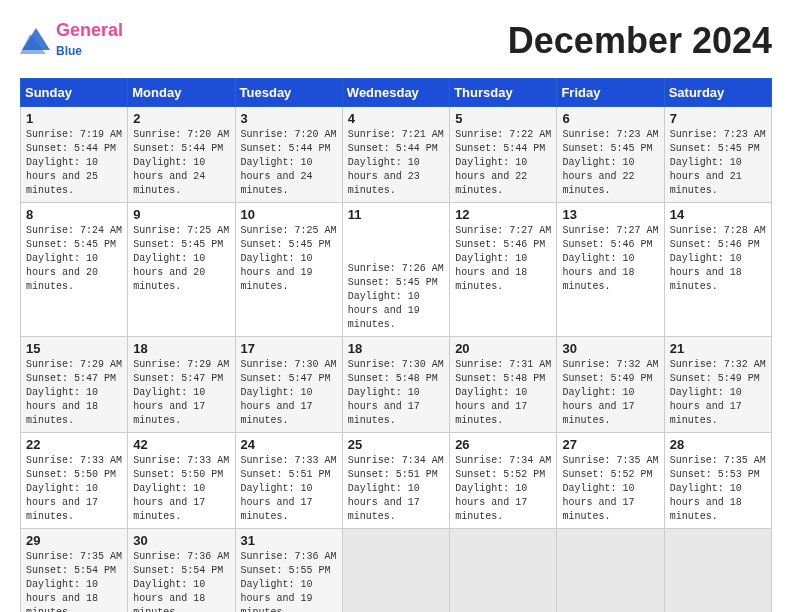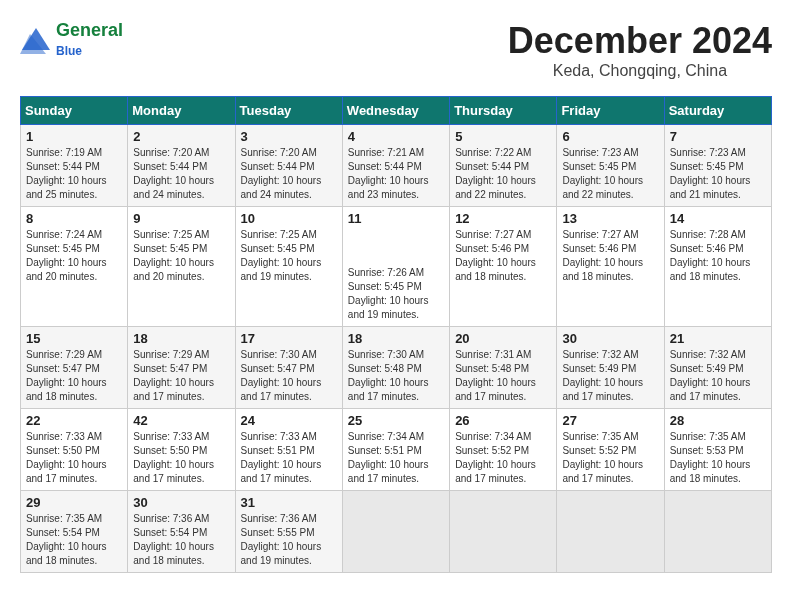--- a/index.html
+++ b/index.html
@@ -31,21 +31,21 @@
     }
     .location-title {
       font-size: 16px;
       color: #444;
     }
     table {
       width: 100%;
       border-collapse: collapse;
     }
     thead tr th {
-      background-color: #0f766e;
+      background-color: #1d4ed8;
       color: #fff;
       font-size: 13px;
       font-weight: bold;
       padding: 6px 4px;
       text-align: left;
       border: 1px solid #2563cc;
     }
     tbody tr td {
       vertical-align: top;
       border: 1px solid #ccc;
@@ -64,42 +64,42 @@
     .day-number {
       font-size: 13px;
       font-weight: bold;
       display: block;
       margin-bottom: 2px;
     }
     .day-detail {
       font-size: 10px;
       line-height: 1.4;
       color: #333;
+      font-family: Liberation Mono, monospace;
     }
     .empty-cell {
       background-color: #e8e8e8 !important;
     }
   </style>
 </head>
 <body>
 
 <div class="header-section">
   <div class="logo">
     <svg width="32" height="28" viewBox="0 0 32 28">
       <polygon points="16,2 30,24 2,24" fill="#2563cc" opacity="0.85"></polygon>
       <polygon points="10,8 26,28 0,28" fill="#2563cc" opacity="0.5"></polygon>
     </svg>
     <div>
-      <span style="font-size:18px;font-weight:bold;color:#15803d;">General</span><br>
+      <span style="font-size:18px;font-weight:bold;color:#ec4899;">General</span><br>
       <span style="font-size:12px;font-weight:bold;color:#2563cc;">Blue</span>
     </div>
   </div>
   <div class="title-section">
     <div class="month-title">December 2024</div>
-    <div class="location-title">Keda, Chongqing, China</div>
   </div>
 </div>
 
 <table>
   <thead>
     <tr id="header-row">
     <th>Sunday</th>
         <th>Monday</th>
         <th>Tuesday</th>
         <th>Wednesday</th>

